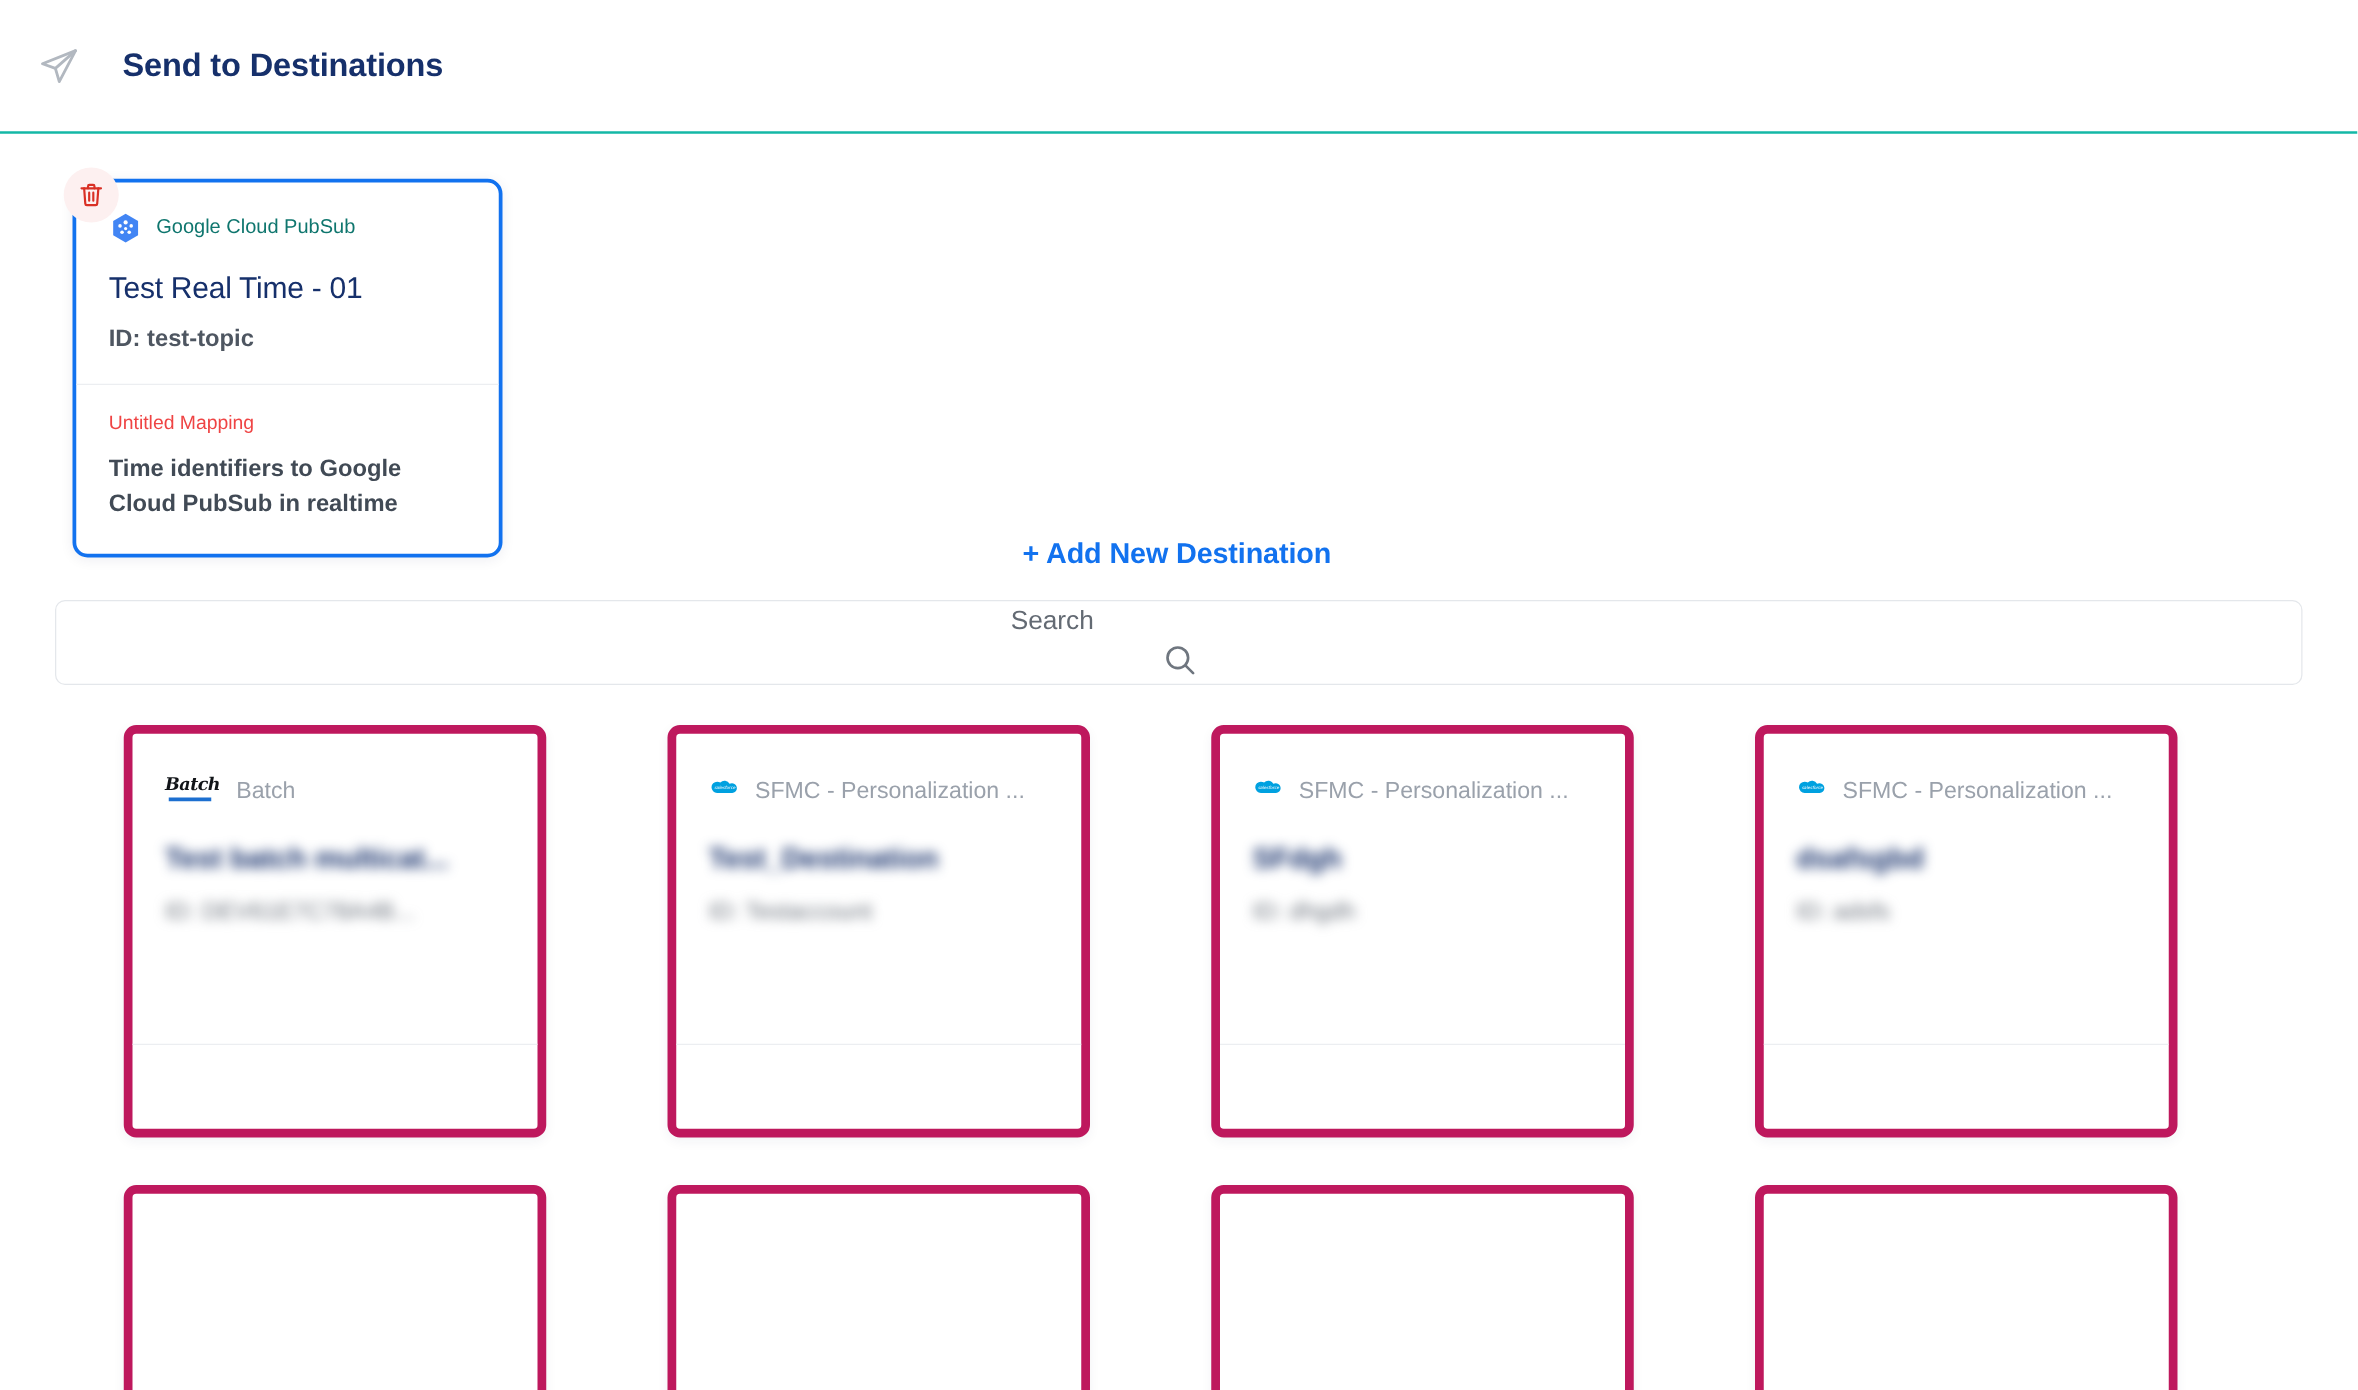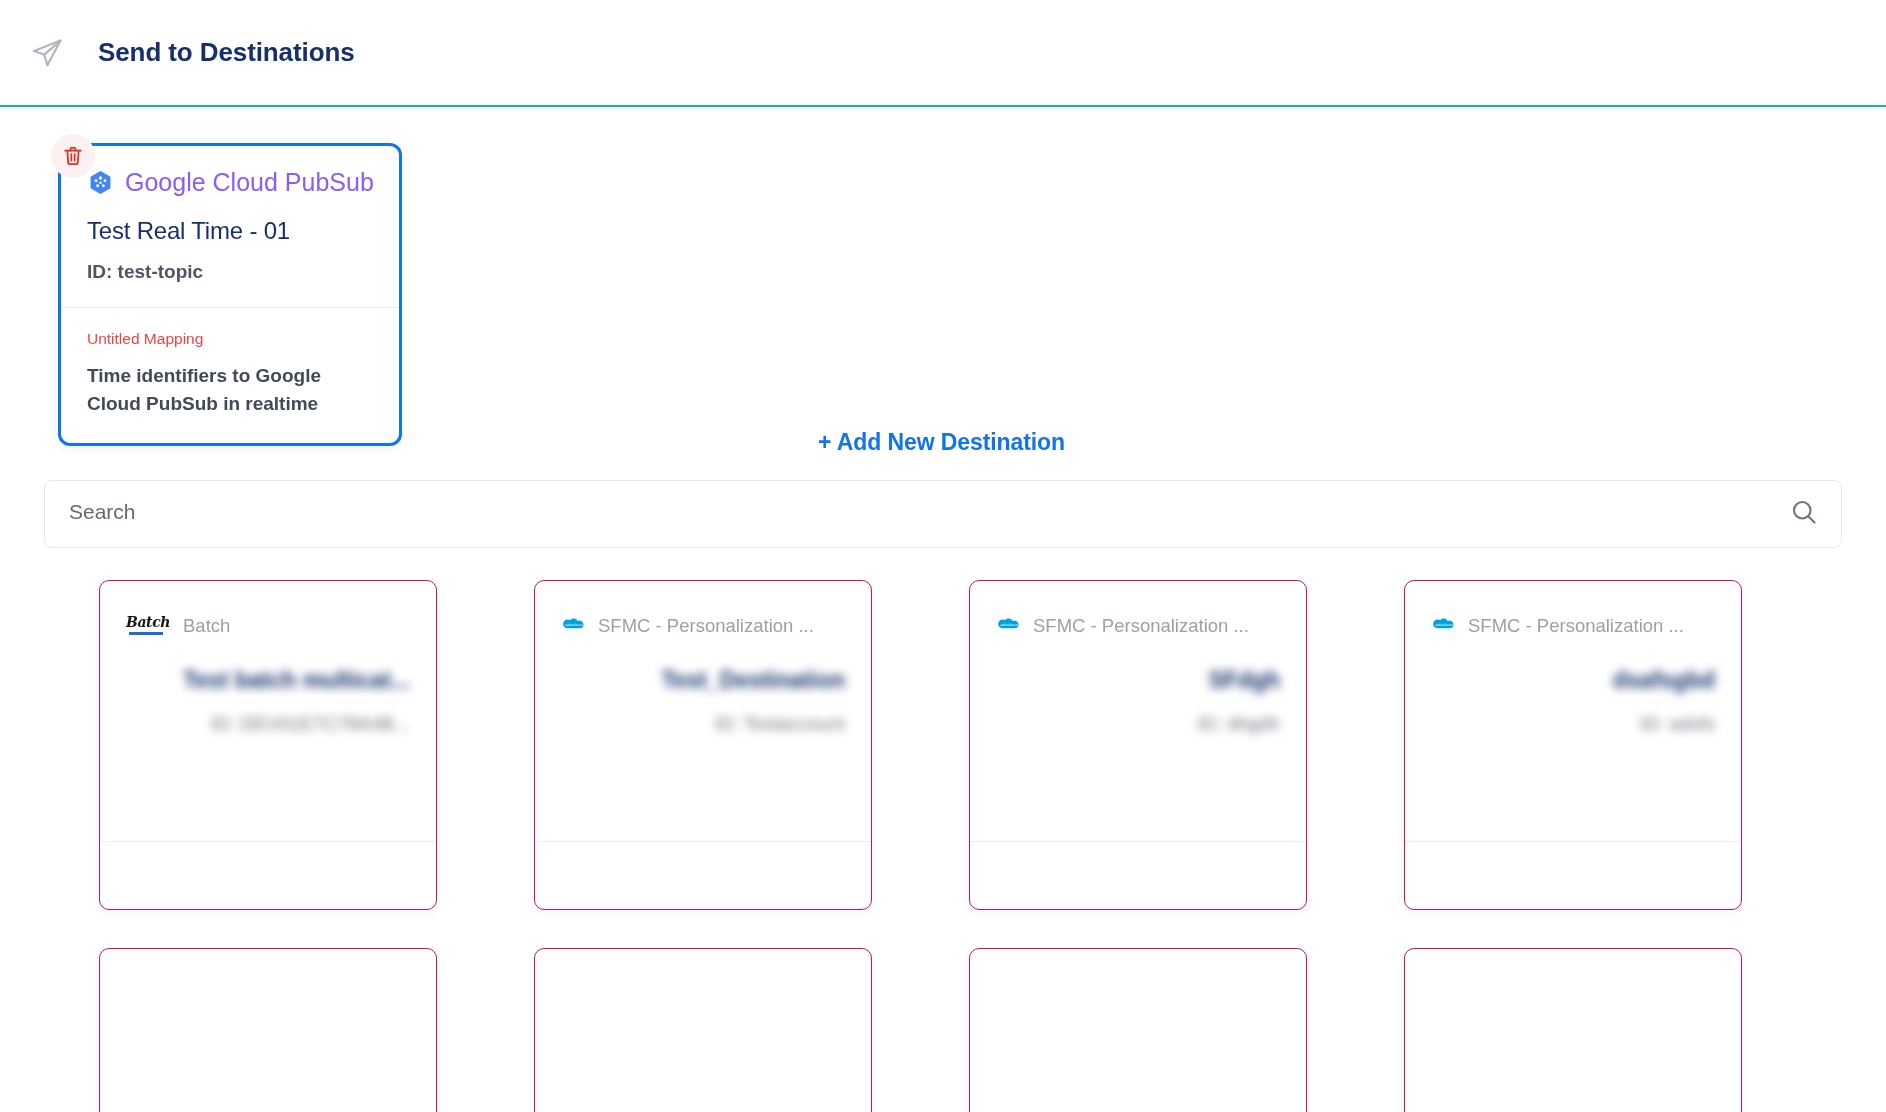--- a/index.html
+++ b/index.html
@@ -40,22 +40,22 @@
     width: 344px;
     border: 3px solid #1272ef;
     border-radius: 12px;
     background: #ffffff;
     box-shadow: 0 2px 10px rgba(16,35,70,0.07);
   }
   .sel-card-top { padding: 22px 26px 24px 26px; }
   .brand-row { display: flex; align-items: center; gap: 11px; height: 28px; }
   .pubsub-icon { width: 27px; height: 27px; flex: 0 0 auto; }
   .brand-name {
-    font-size: 25px;
-    color: #8b5cf6;
+    font-size: 16px;
+    color: #0f766e;
     font-weight: 400;
     white-space: nowrap;
   }
   .sel-title {
     margin-top: 21px;
     font-size: 24px;
     font-weight: 400;
     color: #16306b;
     letter-spacing: -0.2px;
   }
@@ -110,20 +110,21 @@
   
   .search-wrap {
     margin-top: 24px;
     height: 68px;
     border: 1px solid #e4e7eb;
     border-radius: 8px;
     background: #fff;
     display: flex;
     align-items: center;
     padding: 0 22px 4px 24px;
+    flex-direction: column;
   }
   .search-input {
     flex: 1 1 auto;
     border: none;
     outline: none;
     font-size: 21px;
     color: #3d444d;
     font-family: "Liberation Sans", sans-serif;
     background: transparent;
   }
@@ -135,28 +136,27 @@
     margin-top: 32px;
     display: grid;
     grid-template-columns: repeat(4, 338px);
     column-gap: 97px;
     row-gap: 38px;
     padding-left: 55px;
   }
   .dcard {
     width: 338px;
     height: 330px;
-    border: 1px solid #be185d;
+    border: 7px solid #be185d;
     border-radius: 10px;
     background: #fff;
     box-shadow: 0 3px 9px rgba(16,35,70,0.05);
     display: flex;
     flex-direction: column;
     cursor: pointer;
-    text-align: right;
   }
   .dcard-main { flex: 1 1 auto; padding: 32px 26px 0 26px; }
   .dbrand-row { display: flex; align-items: center; gap: 11px; height: 26px; }
   .dbrand-logo { width: 26px; height: 26px; flex: 0 0 auto; }
   .dbrand-name {
     font-size: 18.5px;
     color: #9aa1ab;
     white-space: nowrap;
     overflow: hidden;
   }

